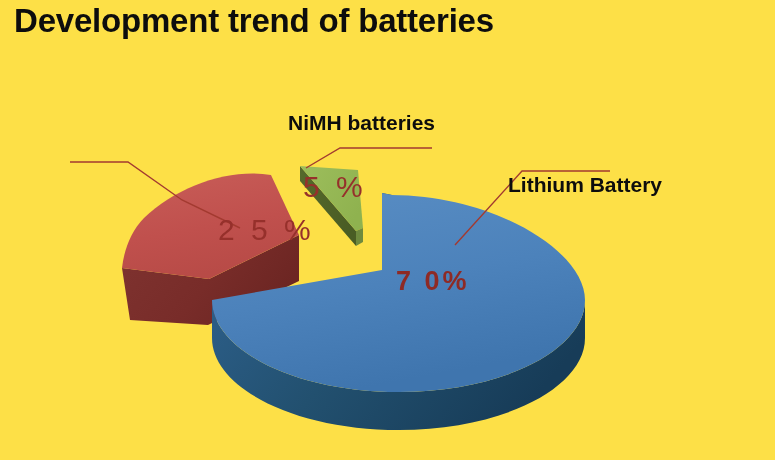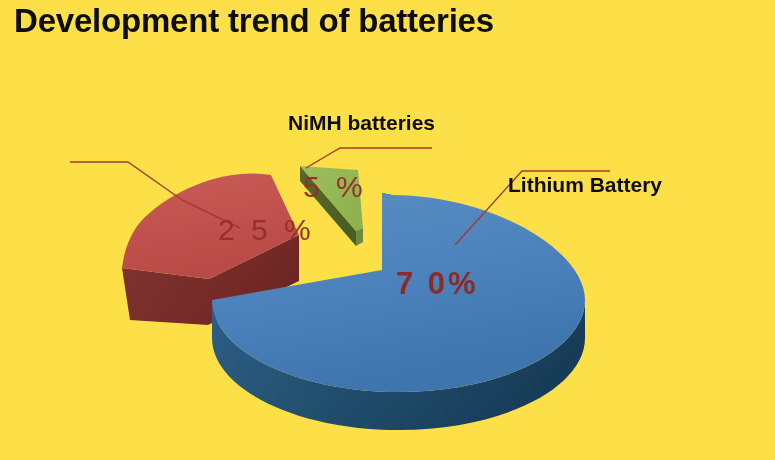--- a/index.html
+++ b/index.html
@@ -70,21 +70,21 @@
     left: 303px;
     top: 170px;
     font-size: 30px;
     font-weight: normal;
     letter-spacing: 4px;
     color: #96302b;
   }
   #value-lithium {
     left: 396px;
     top: 266px;
-    font-size: 31px;
+    font-size: 27px;
     font-weight: bold;
     letter-spacing: 3px;
     color: #8e2a25;
     text-align: right;
   }
 </style>
 </head>
 <body>
 
 <div id="stage">

